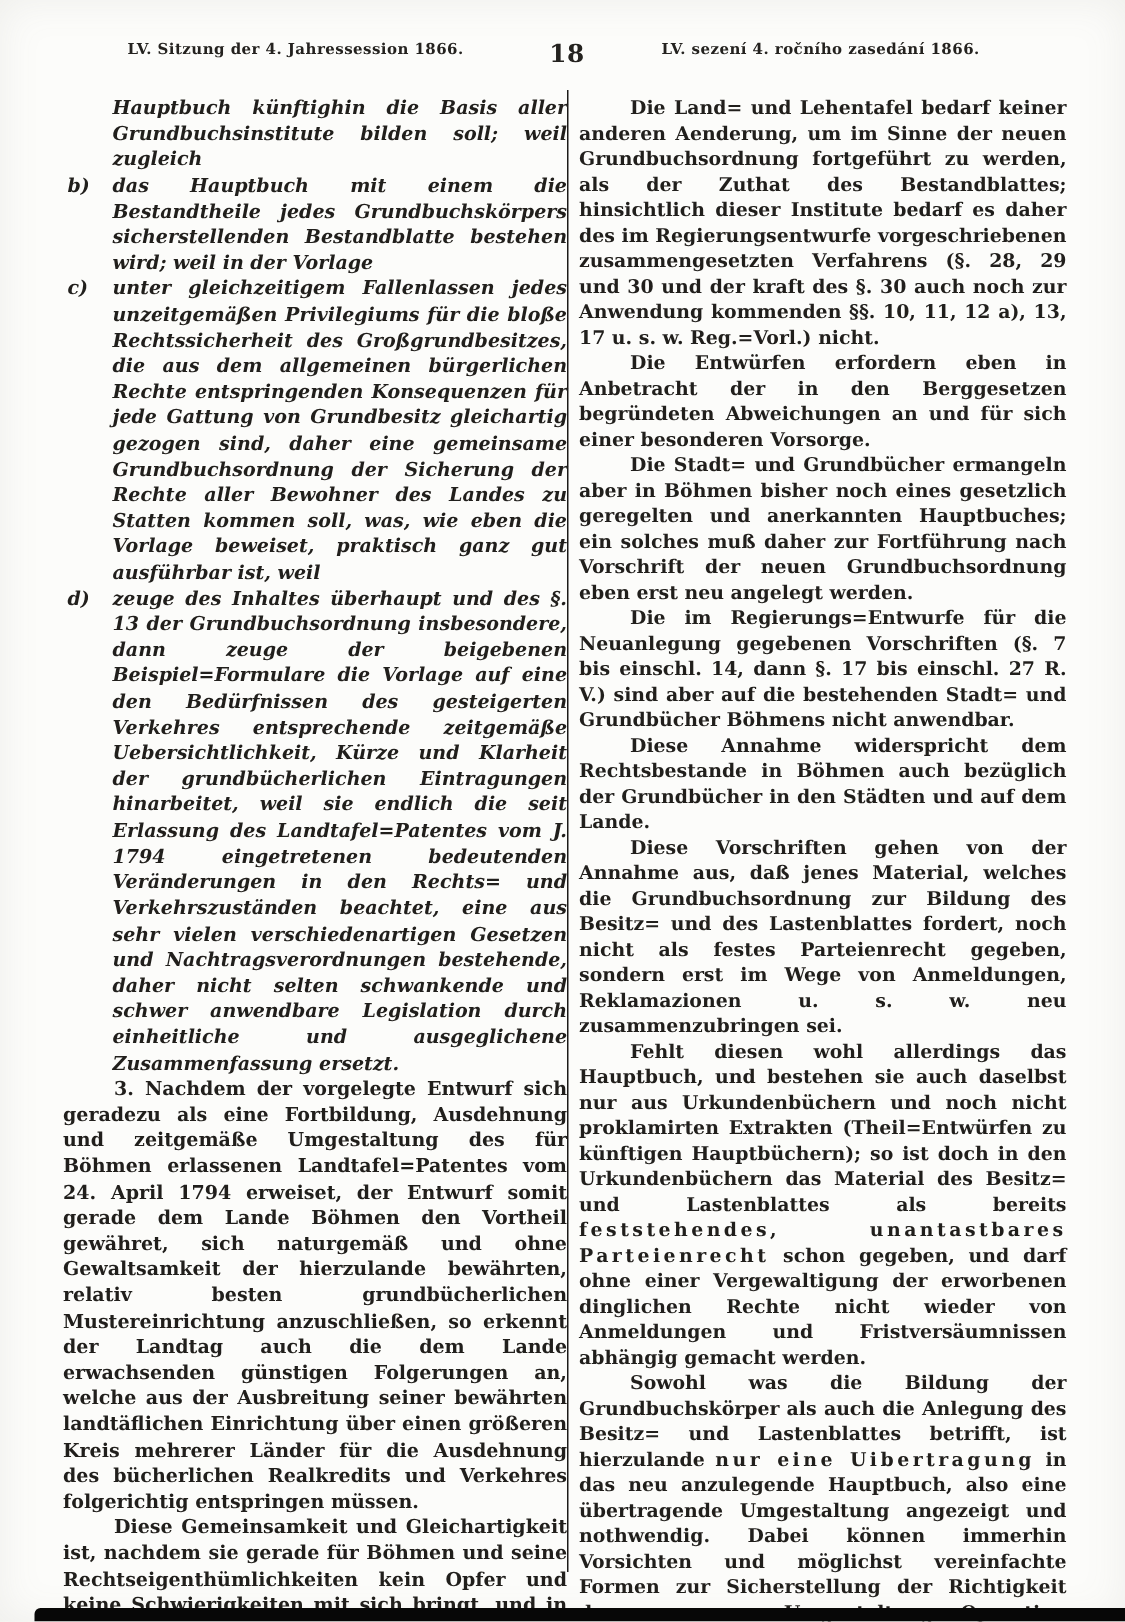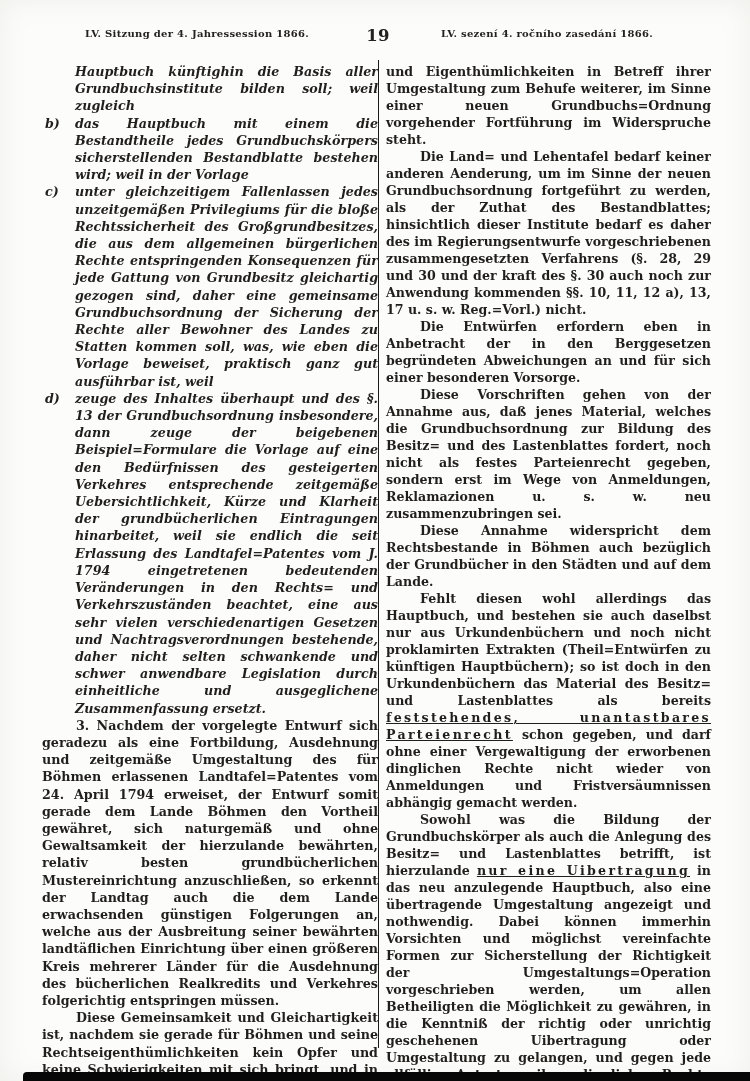--- a/index.html
+++ b/index.html
@@ -47,21 +47,21 @@
   }
   .colL { left: 42px;  width: 336px; font-size: 12.7px; line-height: 17.2px; }
   .colR { left: 386px; width: 325px; font-size: 12.6px; line-height: 17.0px; }
 
   .blk { margin: 0; padding: 0; }
   .blk.hang { margin-left: 33px; position: relative; font-style: italic; }
   .blk.hang .marker { position: absolute; left: -30px; top: 0; }
   .blk.para { text-indent: 34px; }
   .blk.cont { text-indent: 0; }
 
-  .spaced { letter-spacing: 2.3px; text-decoration: underline; }
+  .spaced { letter-spacing: 2.3px; }
 
   
   .bottom-bar {
     position: absolute;
     left: 23px; right: 0; bottom: 0;
     height: 9px;
     background: #070707;
     border-top-left-radius: 4px;
   }
   
@@ -72,38 +72,39 @@
   }
 </style>
 </head>
 <body>
 
 <div class="page">
   <div class="edge-tint"></div>
 
   <div>
     <span class="hdr left">LV. Sitzung der 4. Jahressession 1866.</span>
-    <span class="hdr num">19</span>
+    <span class="hdr num">18</span>
     <span class="hdr right">LV. sezení 4. ročního zasedání 1866.</span>
   </div>
 
   <div class="divider"></div>
 
   <div class="col colL" id="col-left">
       <p class="blk hang"><span>Hauptbuch künftighin die Basis aller Grundbuchsinstitute bilden soll; weil zugleich</span></p>
       <p class="blk hang"><span class="marker">b)</span><span>das Hauptbuch mit einem die Bestandtheile jedes Grundbuchskörpers sicherstellenden Bestandblatte bestehen wird; weil in der Vorlage</span></p>
       <p class="blk hang"><span class="marker">c)</span><span>unter gleichzeitigem Fallenlassen jedes unzeitgemäßen Privilegiums für die bloße Rechtssicherheit des Großgrundbesitzes, die aus dem allgemeinen bürgerlichen Rechte entspringenden Konsequenzen für jede Gattung von Grundbesitz gleichartig gezogen sind, daher eine gemeinsame Grundbuchsordnung der Sicherung der Rechte aller Bewohner des Landes zu Statten kommen soll, was, wie eben die Vorlage beweiset, praktisch ganz gut ausführbar ist, weil</span></p>
       <p class="blk hang"><span class="marker">d)</span><span>zeuge des Inhaltes überhaupt und des §. 13 der Grundbuchsordnung insbesondere, dann zeuge der beigebenen Beispiel=Formulare die Vorlage auf eine den Bedürfnissen des gesteigerten Verkehres entsprechende zeitgemäße Uebersichtlichkeit, Kürze und Klarheit der grundbücherlichen Eintragungen hinarbeitet, weil sie endlich die seit Erlassung des Landtafel=Patentes vom J. 1794 eingetretenen bedeutenden Veränderungen in den Rechts= und Verkehrszuständen beachtet, eine aus sehr vielen verschiedenartigen Gesetzen und Nachtragsverordnungen bestehende, daher nicht selten schwankende und schwer anwendbare Legislation durch einheitliche und ausgeglichene Zusammenfassung ersetzt.</span></p>
       <p class="blk para"><span>3. Nachdem der vorgelegte Entwurf sich geradezu als eine Fortbildung, Ausdehnung und zeitgemäße Umgestaltung des für Böhmen erlassenen Landtafel=Patentes vom 24. April 1794 erweiset, der Entwurf somit gerade dem Lande Böhmen den Vortheil gewähret, sich naturgemäß und ohne Gewaltsamkeit der hierzulande bewährten, relativ besten grundbücherlichen Mustereinrichtung anzuschließen, so erkennt der Landtag auch die dem Lande erwachsenden günstigen Folgerungen an, welche aus der Ausbreitung seiner bewährten landtäflichen Einrichtung über einen größeren Kreis mehrerer Länder für die Ausdehnung des bücherlichen Realkredits und Verkehres folgerichtig entspringen müssen.</span></p>
       <p class="blk para"><span>Diese Gemeinsamkeit und Gleichartigkeit ist, nachdem sie gerade für Böhmen und seine Rechtseigenthümlichkeiten kein Opfer und keine Schwierigkeiten mit sich bringt, und in der gemeinsamen Rechtsgesetzgebung wurzelt, von dem entschiedensten Vortheile; verdient also gerade von hier aus eine in den thatsächlichen Landesverhältnissen liegende Befürwortung, welche somit in den allgemeinen und besonderen Umständen, daher doppelt begründet erscheint.</span></p>
     </div>
   <div class="col colR" id="col-right">
-      <p class="blk cont"><span>und Eigenthümlichkeiten in Betreff ihrer Umgestaltung zum Behufe weiterer, im Sinne einer neuen Grundbuchs=Ordnung vorgehender Fortführung im Widerspruche steht.</span></p>
       <p class="blk para"><span>Die Land= und Lehentafel bedarf keiner anderen Aenderung, um im Sinne der neuen Grundbuchsordnung fortgeführt zu werden, als der Zuthat des Bestandblattes; hinsichtlich dieser Institute bedarf es daher des im Regierungsentwurfe vorgeschriebenen zusammengesetzten Verfahrens (§. 28, 29 und 30 und der kraft des §. 30 auch noch zur Anwendung kommenden §§. 10, 11, 12 a), 13, 17 u. s. w. Reg.=Vorl.) nicht.</span></p>
       <p class="blk para"><span>Die Entwürfen erfordern eben in Anbetracht der in den Berggesetzen begründeten Abweichungen an und für sich einer besonderen Vorsorge.</span></p>
+      <p class="blk para"><span>Die Stadt= und Grundbücher ermangeln aber in Böhmen bisher noch eines gesetzlich geregelten und anerkannten Hauptbuches; ein solches muß daher zur Fortführung nach Vorschrift der neuen Grundbuchsordnung eben erst neu angelegt werden.</span></p>
+      <p class="blk para"><span>Die im Regierungs=Entwurfe für die Neuanlegung gegebenen Vorschriften (§. 7 bis einschl. 14, dann §. 17 bis einschl. 27 R. V.) sind aber auf die bestehenden Stadt= und Grundbücher Böhmens nicht anwendbar.</span></p>
+      <p class="blk para"><span>Diese Annahme widerspricht dem Rechtsbestande in Böhmen auch bezüglich der Grundbücher in den Städten und auf dem Lande.</span></p>
       <p class="blk para"><span>Diese Vorschriften gehen von der Annahme aus, daß jenes Material, welches die Grundbuchsordnung zur Bildung des Besitz= und des Lastenblattes fordert, noch nicht als festes Parteienrecht gegeben, sondern erst im Wege von Anmeldungen, Reklamazionen u. s. w. neu zusammenzubringen sei.</span></p>
-      <p class="blk para"><span>Diese Annahme widerspricht dem Rechtsbestande in Böhmen auch bezüglich der Grundbücher in den Städten und auf dem Lande.</span></p>
       <p class="blk para"><span>Fehlt diesen wohl allerdings das Hauptbuch, und bestehen sie auch daselbst nur aus Urkundenbüchern und noch nicht proklamirten Extrakten (Theil=Entwürfen zu künftigen Hauptbüchern); so ist doch in den Urkundenbüchern das Material des Besitz= und Lastenblattes als bereits </span><span class="spaced">feststehendes, unantastbares Parteienrecht</span><span> schon gegeben, und darf ohne einer Vergewaltigung der erworbenen dinglichen Rechte nicht wieder von Anmeldungen und Fristversäumnissen abhängig gemacht werden.</span></p>
       <p class="blk para"><span>Sowohl was die Bildung der Grundbuchskörper als auch die Anlegung des Besitz= und Lastenblattes betrifft, ist hierzulande </span><span class="spaced">nur eine Uibertragung</span><span> in das neu anzulegende Hauptbuch, also eine übertragende Umgestaltung angezeigt und nothwendig. Dabei können immerhin Vorsichten und möglichst vereinfachte Formen zur Sicherstellung der Richtigkeit der Umgestaltungs=Operation vorgeschrieben werden, um allen Betheiligten die Möglichkeit zu gewähren, in die Kenntniß der richtig oder unrichtig geschehenen Uibertragung oder Umgestaltung zu gelangen, und gegen jede allfällige Antastung ihrer dinglichen Rechte zu reklamiren.</span></p>
     </div>
 
   <div class="bottom-bar"></div>
 </div>
 
 </body></html>

